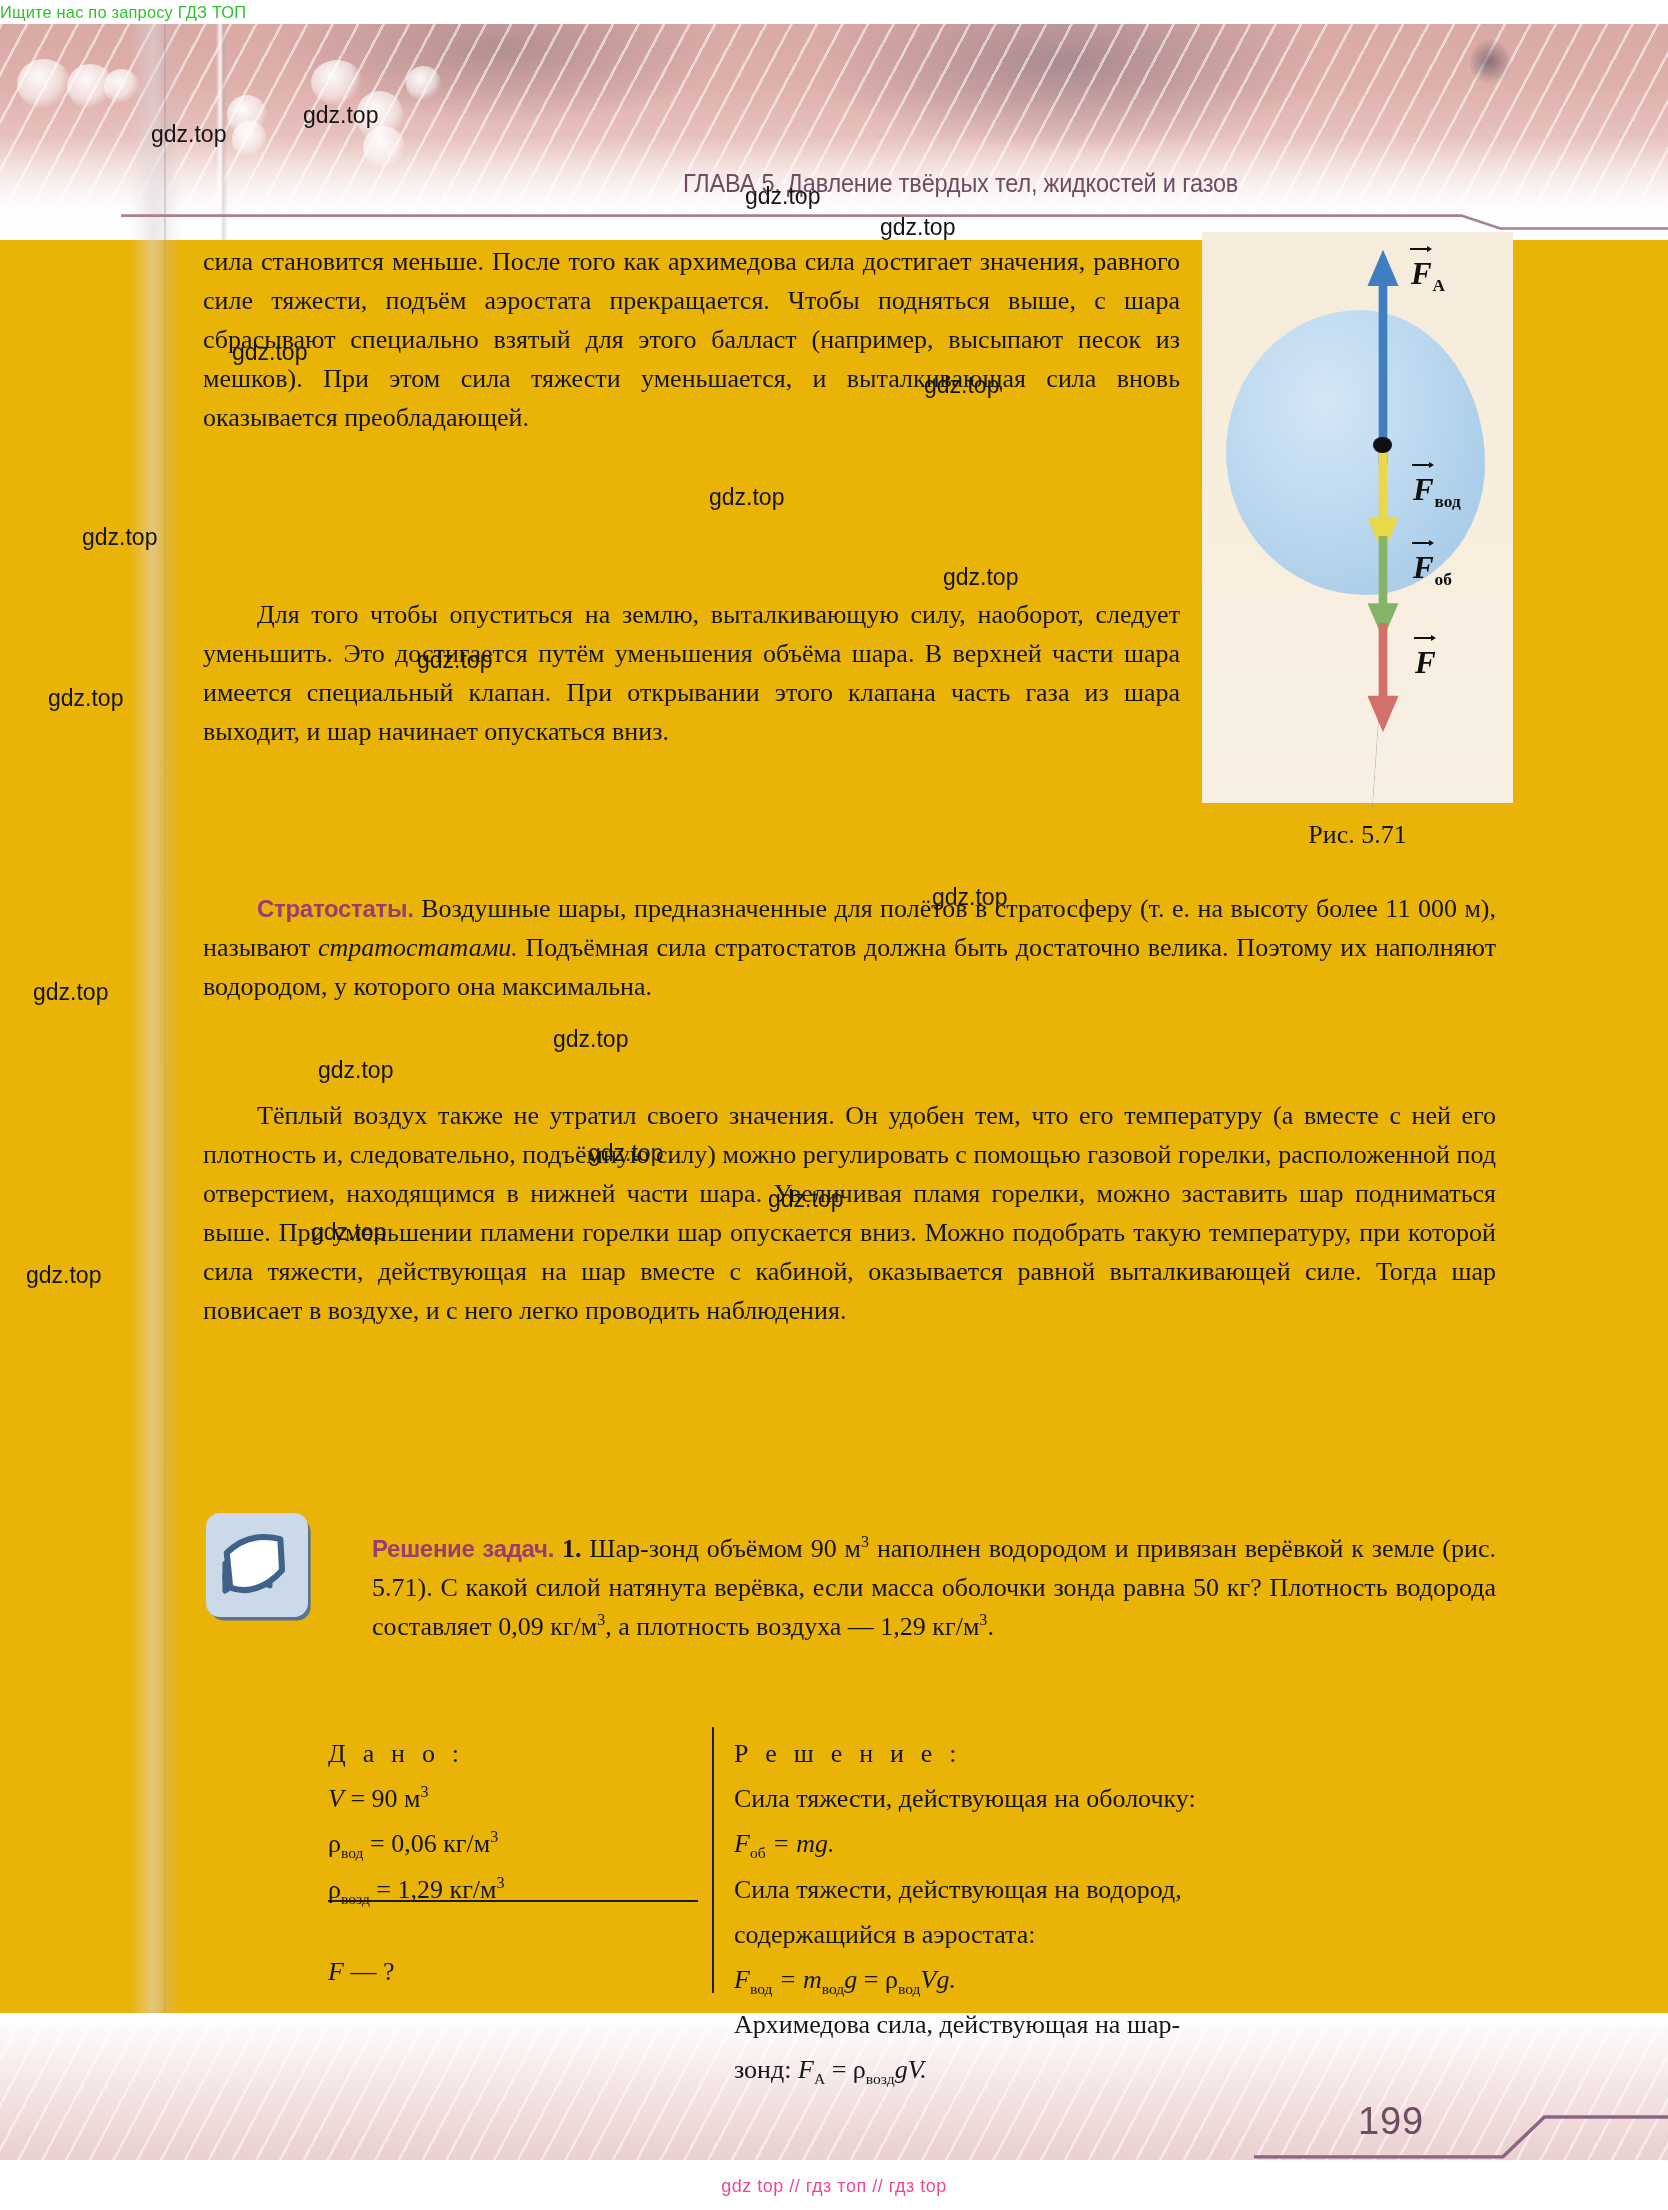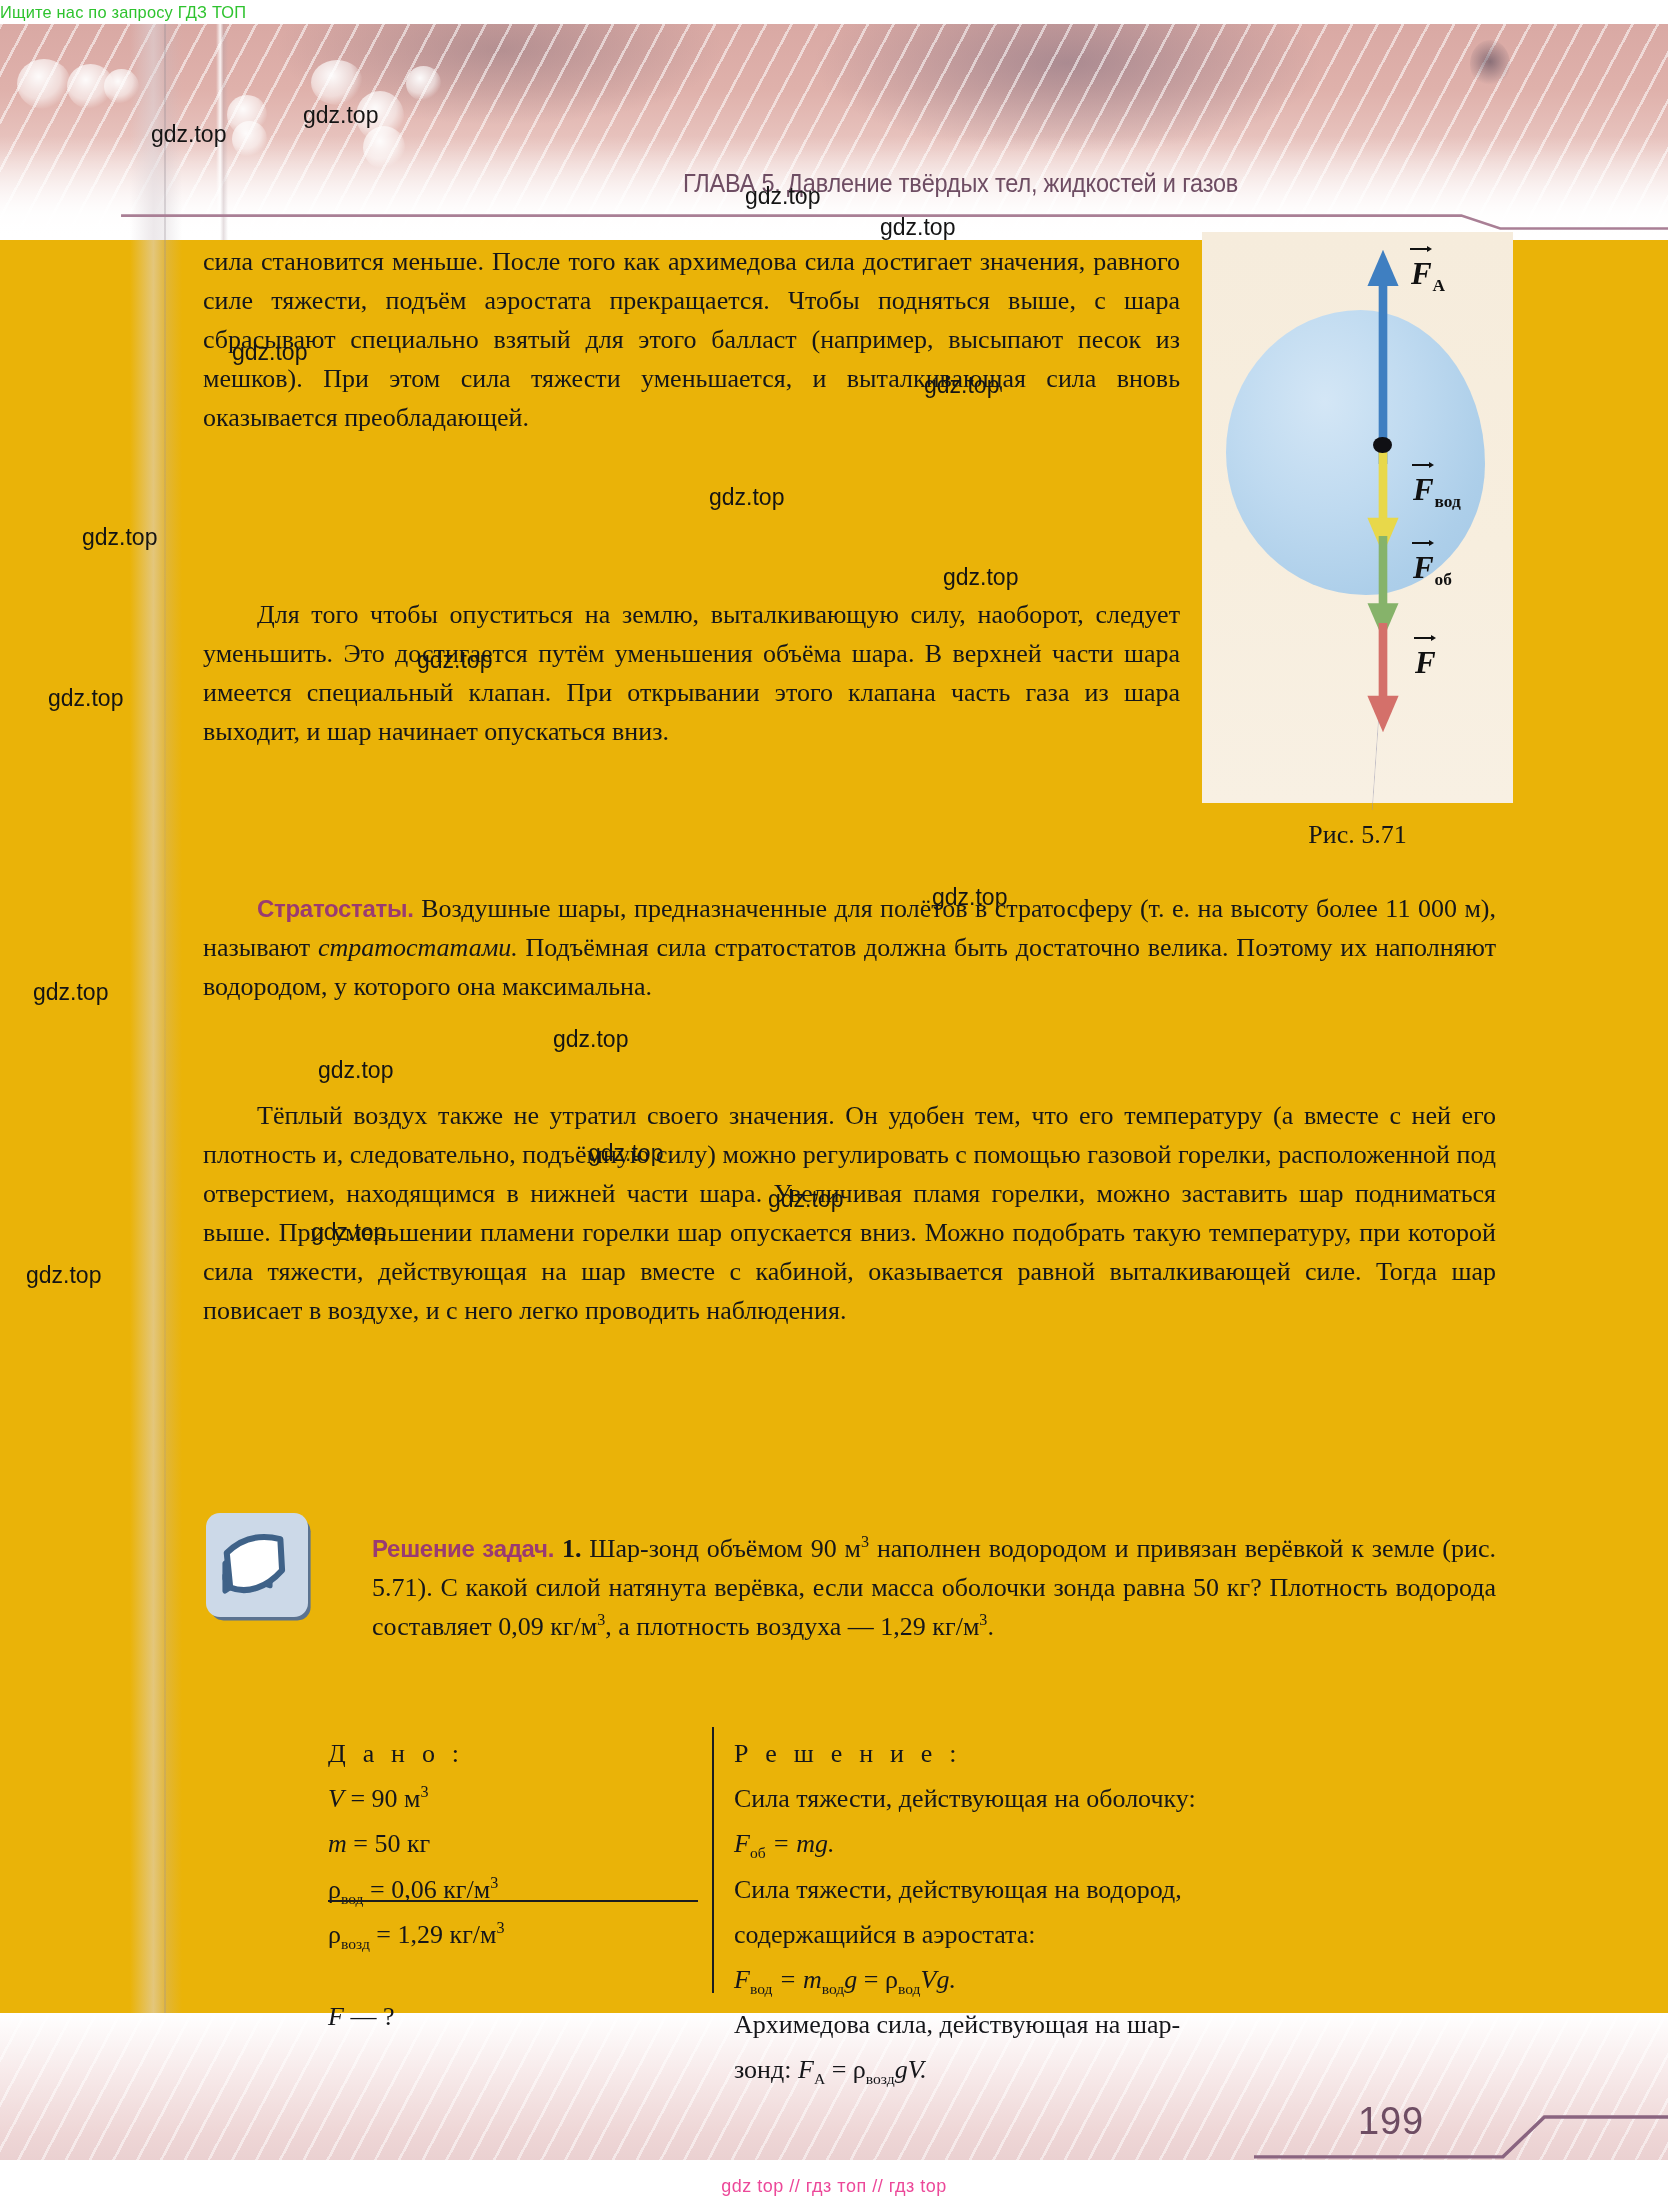--- a/index.html
+++ b/index.html
@@ -286,23 +286,20 @@
 
   <div id="dano-table">
     <div id="vrule"></div>
     <div id="hrule"></div>
 
     <div id="dano-col">
       <div class="frow sp">Д а н о :</div>
 
       <div class="frow">
         <span class="mi">V</span><span> = 90 м</span><sup>3</sup>
-      </div>
-      <div class="frow">
-        <span class="mi">m</span><span> = 50 кг</span>
       </div>
       <div class="frow">
         <span>ρ</span><span class="fsub">вод</span><span> = 0,06 кг/м</span><sup>3</sup>
       </div>
       <div class="frow">
         <span>ρ</span><span class="fsub">возд</span><span> = 1,29 кг/м</span><sup>3</sup>
       </div>
 
       <div class="frow" style="margin-top:42px;">
         <span class="mi">F</span><span> — ?</span>

